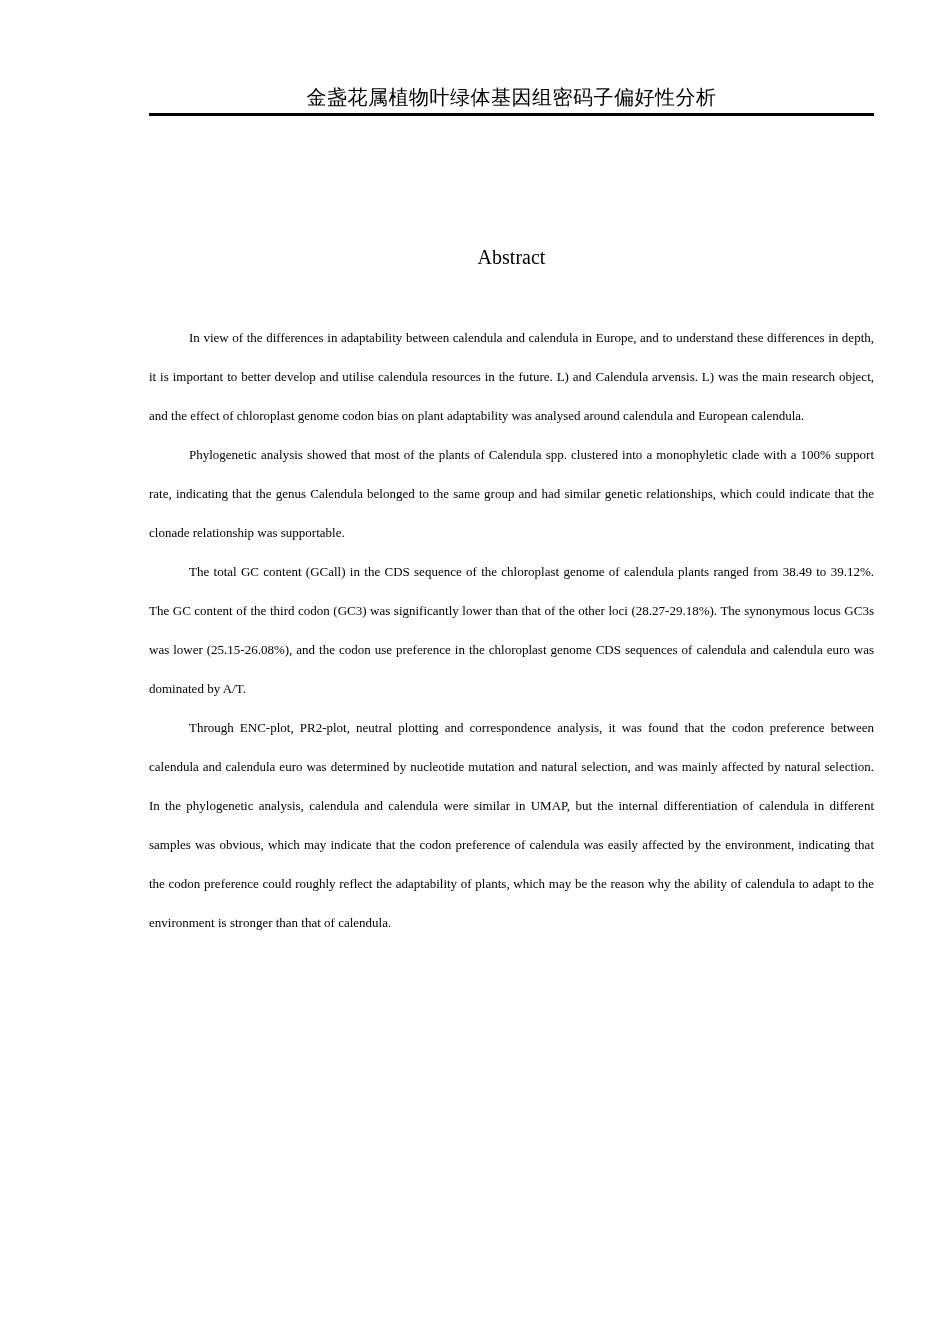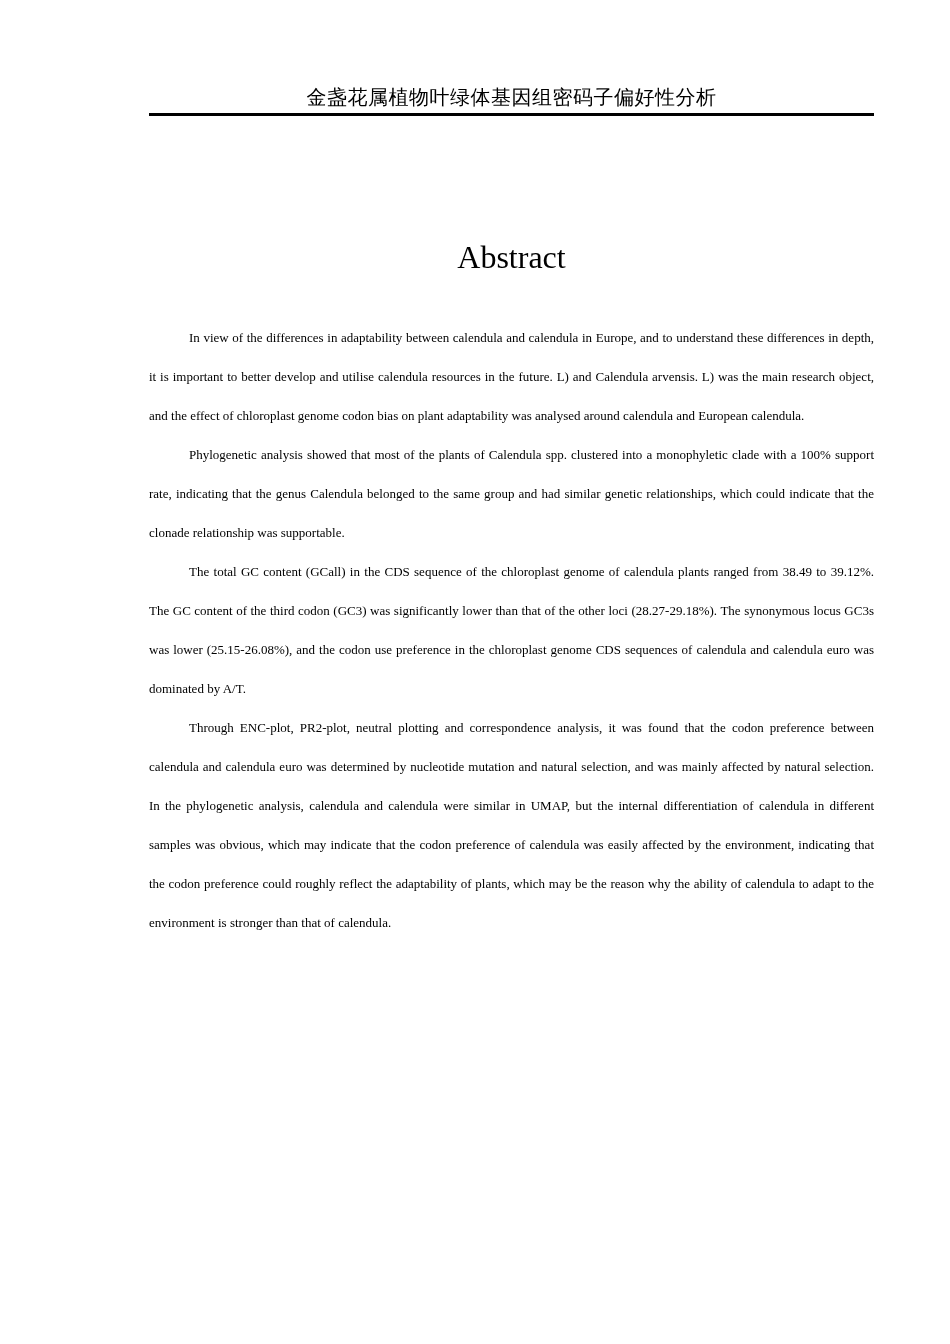--- a/index.html
+++ b/index.html
@@ -29,21 +29,21 @@
   }
   .running-header .zh-title {
     font-size: 20px;
     letter-spacing: 0.5px;
     line-height: 22px;
   }
   .abstract-title {
     margin: 0;
     margin-top: 124px;
     text-align: center;
-    font-size: 32px;
+    font-size: 20px;
     font-weight: normal;
     line-height: 34px;
   }
   .abstract-body {
     margin-top: 44px;
     font-size: 13px;
     line-height: 39px;
     text-align: justify;
   }
   .abstract-body p {

